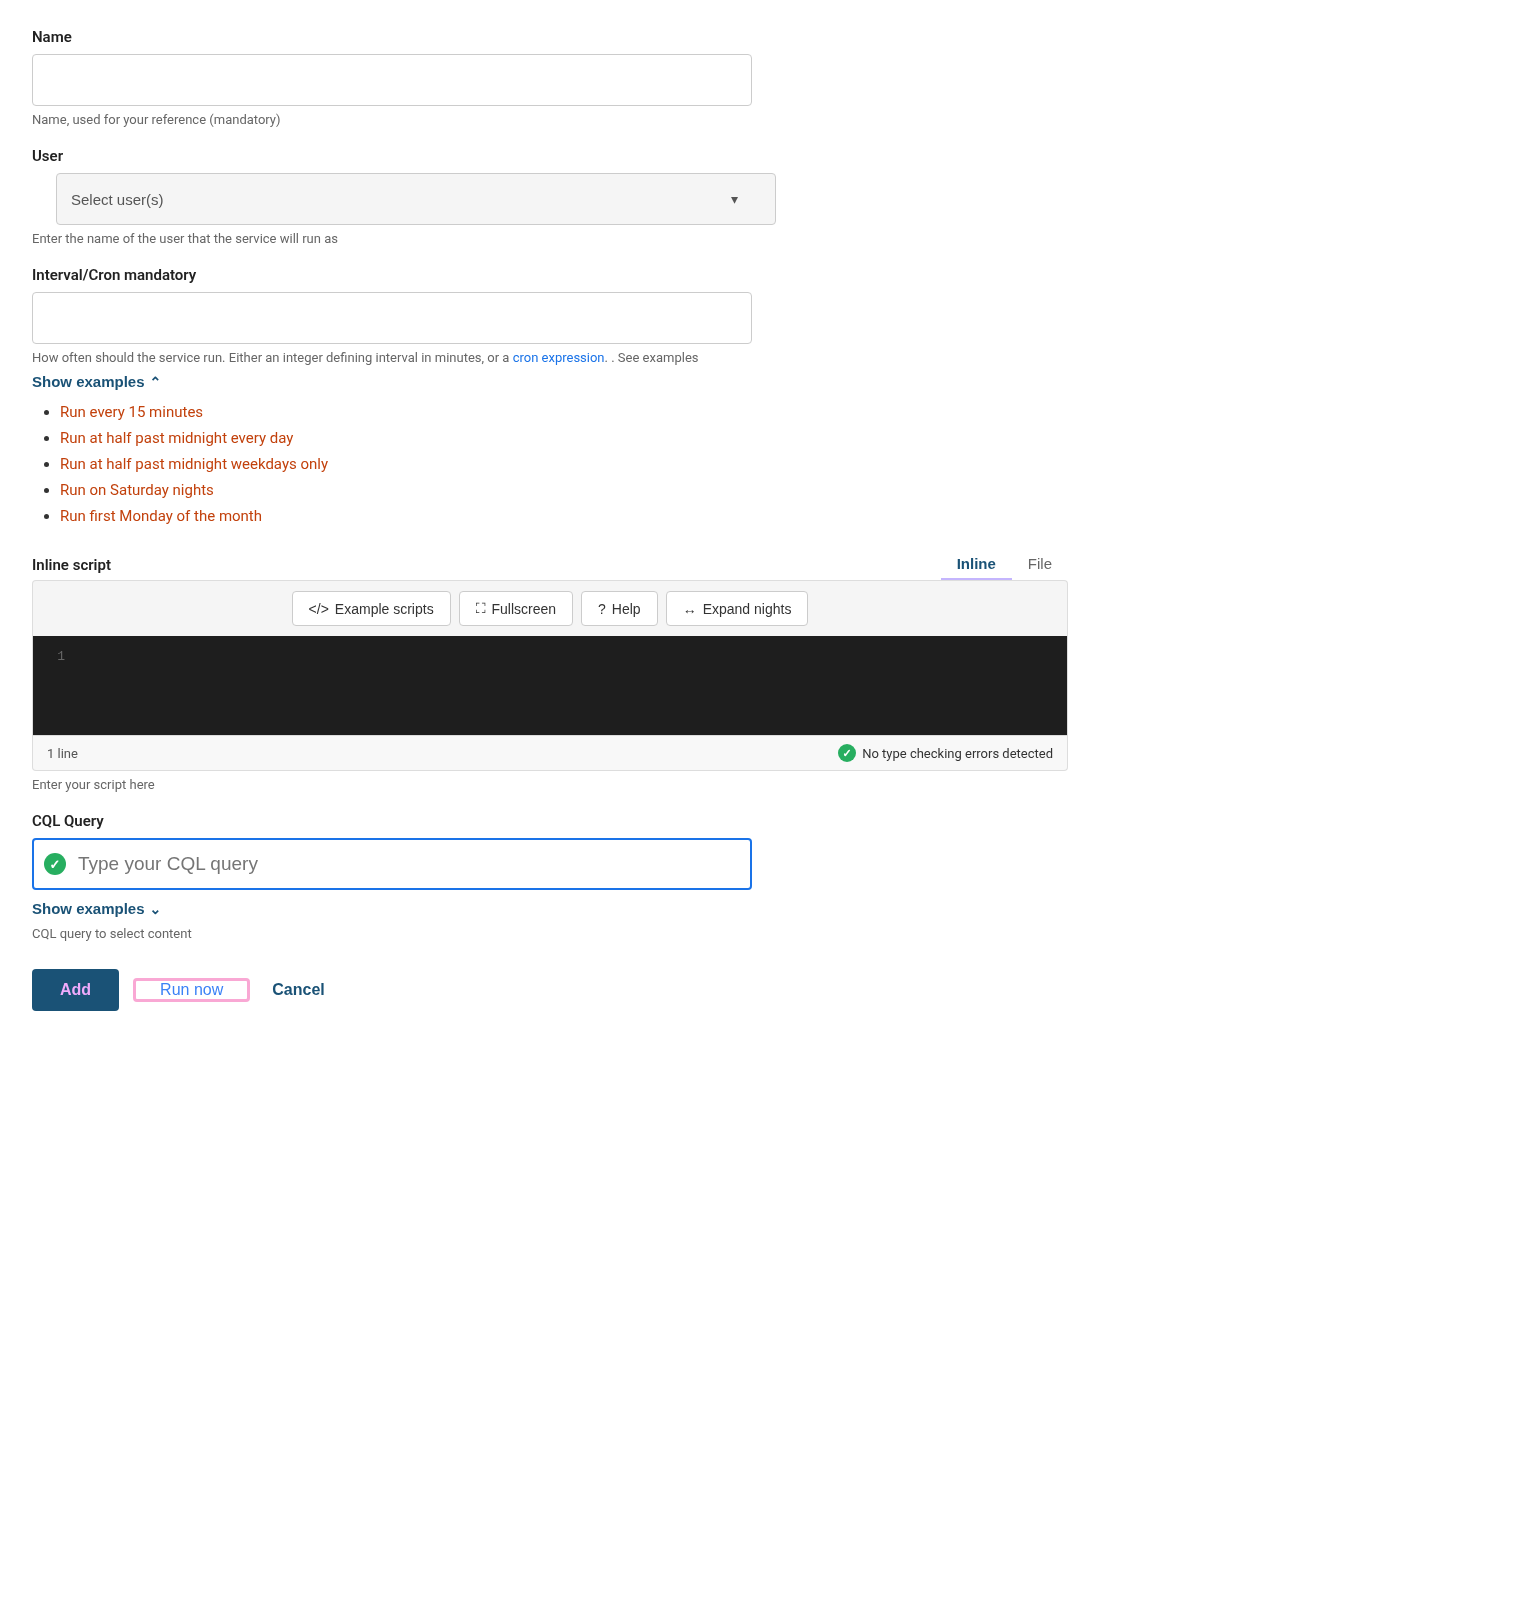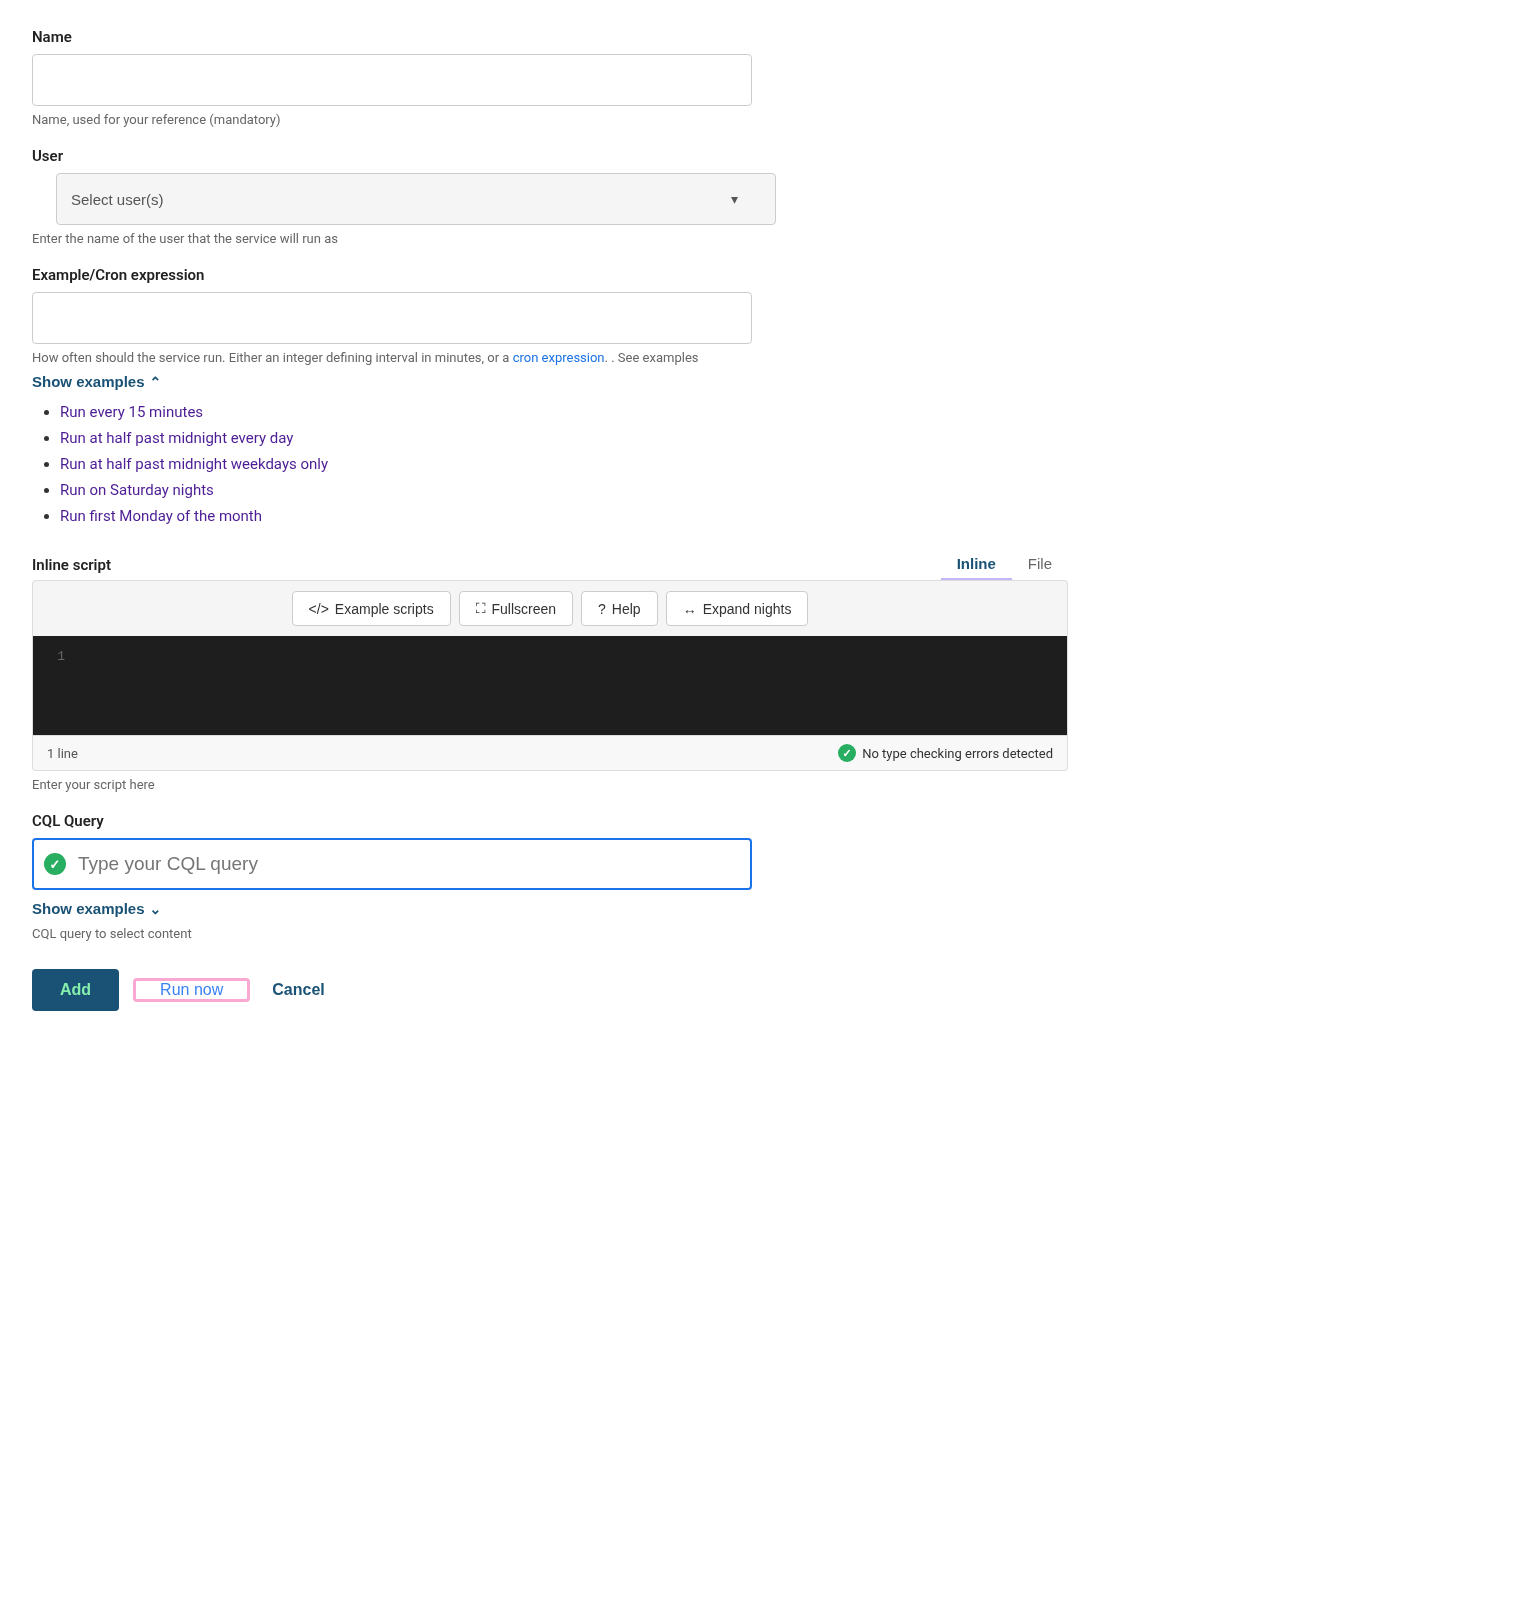--- a/index.html
+++ b/index.html
@@ -121,21 +121,21 @@
       list-style: disc;
       padding-left: 28px;
       margin-top: 12px;
     }
 
     .examples-list li {
       margin-bottom: 8px;
     }
 
     .examples-list li a {
-      color: #4c1d95;
+      color: #c2410c;
       text-decoration: none;
       font-size: 15px;
     }
 
     .inline-script-header {
       display: flex;
       justify-content: space-between;
       align-items: center;
       margin-top: 24px;
       margin-bottom: 0;
@@ -323,21 +323,21 @@
 
     .action-buttons {
       display: flex;
       align-items: center;
       gap: 14px;
       margin-top: 28px;
     }
 
     .btn-add {
       background: #1a5276;
-      color: #86efac;
+      color: #f0abfc;
       border: none;
       border-radius: 4px;
       padding: 12px 28px;
       font-size: 16px;
       font-weight: 600;
       cursor: pointer;
     }
 
     .btn-run-now {
       background: transparent;
@@ -376,21 +376,21 @@
     <div class="select-wrapper">
       <select class="select-dropdown">
         <option value="">Select user(s)</option>
       </select>
       <span class="select-chevron">▾</span>
     </div>
     <div class="field-hint">Enter the name of the user that the service will run as</div>
   </div>
 
   <div class="field-group">
-    <label class="field-label">Example/Cron expression</label>
+    <label class="field-label">Interval/Cron mandatory</label>
     <input class="text-input" type="text" placeholder="" style="">
     <div class="cron-hint">
       <span>How often should the service run. Either an integer defining interval in minutes, or a</span>
       <a href="#">cron expression</a>.
       <span>. See examples</span>
     </div>
 
     
     <button class="show-examples-toggle">
       <span>Show examples</span>

